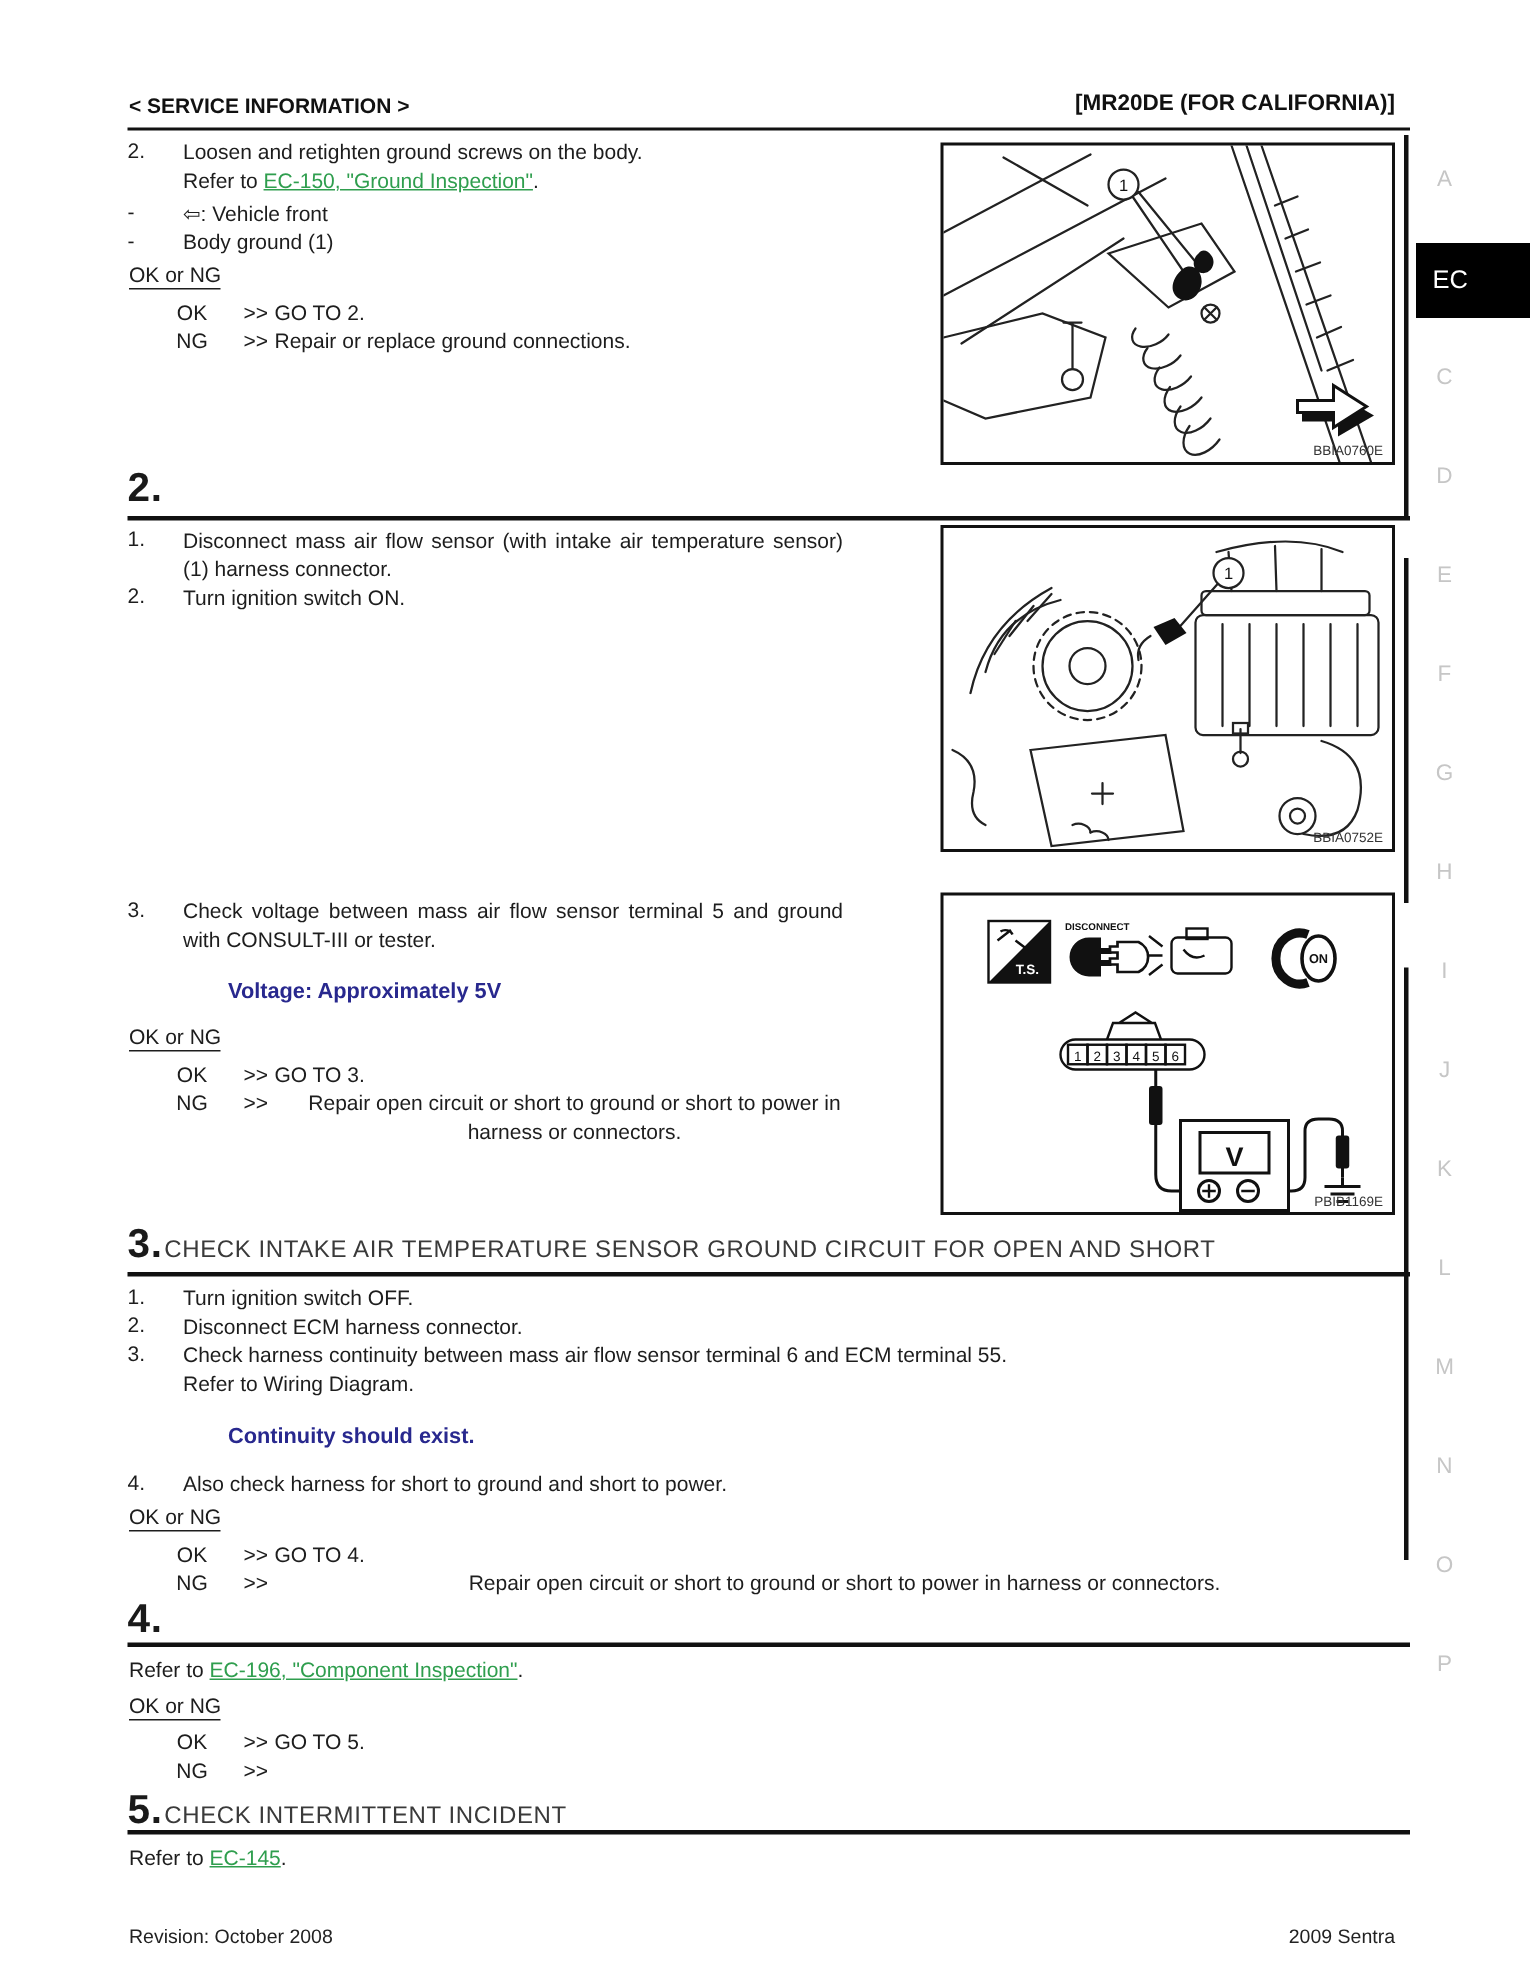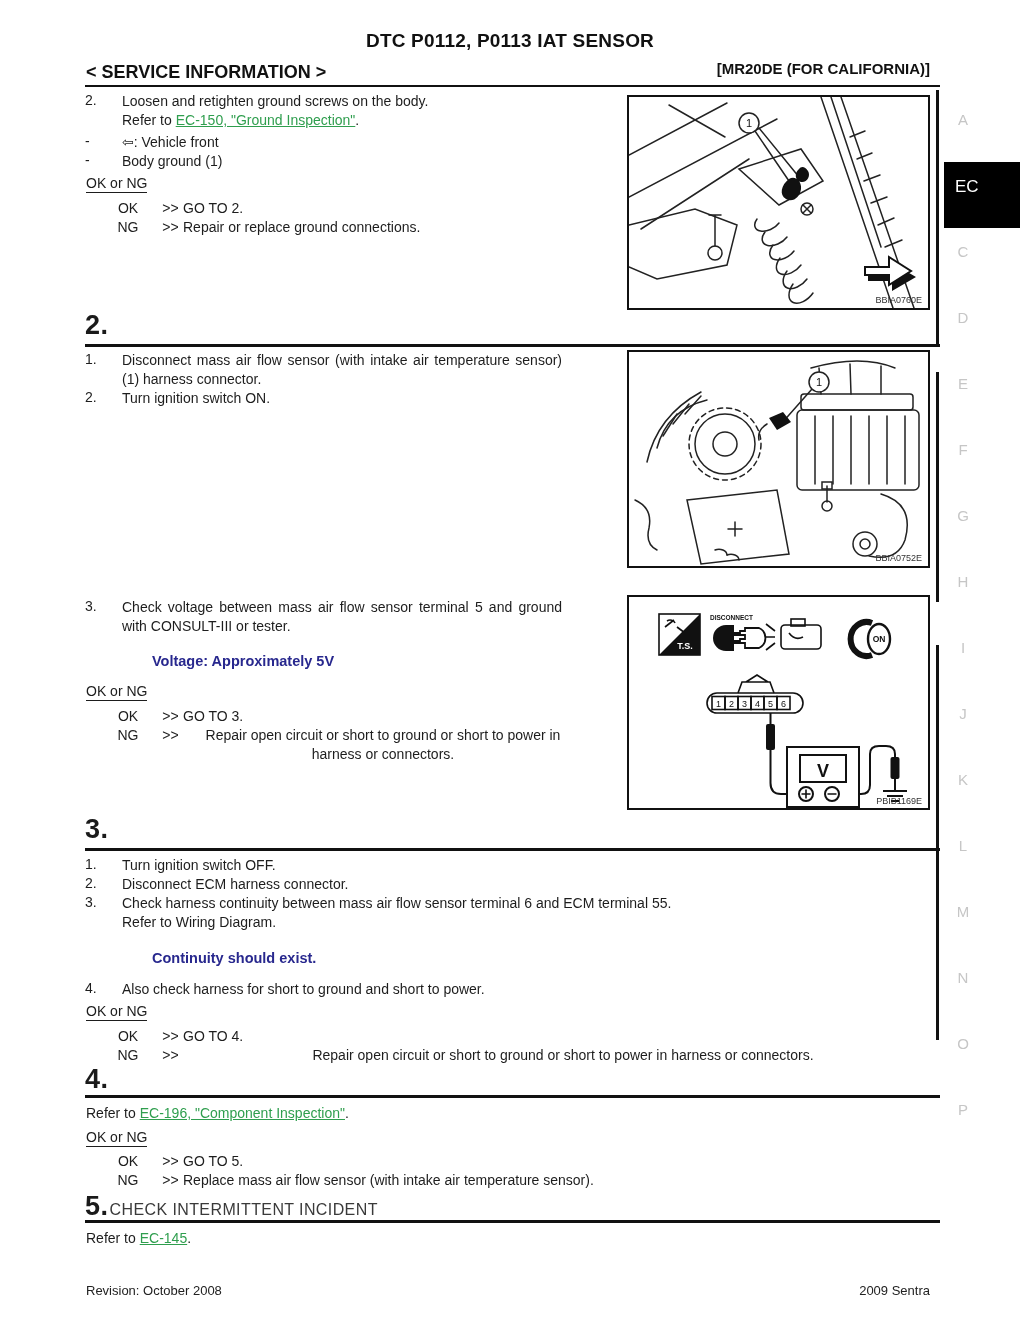--- a/index.html
+++ b/index.html
@@ -1,52 +1,51 @@
 <!DOCTYPE html>
 <html><head>
 <meta charset="utf-8">
 <style>
   html,body{margin:0;padding:0;}
   body{font-family:"Liberation Sans","DejaVu Sans",sans-serif;background:#888;}
   #page{position:relative;width:1020px;height:1320px;background:#ffffff;overflow:hidden;}
   .abs{position:absolute;}
   .body-text{font-size:14px;color:#1d1d1d;line-height:19px;}
   .page-title{top:30px;left:0;width:1020px;text-align:center;font-size:19px;font-weight:bold;color:#111;letter-spacing:.2px;}
-  .svc-label{top:62px;left:86px;font-size:18px;font-weight:bold;color:#111;}
+  .svc-label{top:62px;left:86px;font-size:14px;font-weight:bold;color:#111;}
   .variant-label{top:60px;right:90px;font-size:15px;font-weight:bold;color:#111;}
   .rule-thin{left:85px;width:855px;height:2px;background:#111;}
   .rule-thick{left:85px;width:855px;height:3px;background:#111;}
   .list-row{left:85px;display:flex;}
   .list-num{width:37px;flex:0 0 37px;font-size:14px;color:#1d1d1d;}
   .list-body{font-size:14px;color:#1d1d1d;line-height:19px;}
   .just{text-align:justify;}
   .okng-head{left:86px;font-size:14px;color:#1d1d1d;border-bottom:1.5px solid #1d1d1d;padding-bottom:1px;}
   .res-row{left:98px;display:flex;font-size:14px;color:#1d1d1d;line-height:19px;text-align:center;}
   .res-label{width:60px;flex:0 0 60px;}
   .res-chev{width:25px;flex:0 0 25px;}
   .sec-head{left:85px;display:flex;align-items:baseline;color:#1a1a1a;}
   .sec-num{font-size:27px;font-weight:600;letter-spacing:.5px;}
   .sec-title{font-size:16px;color:#3a3a3a;letter-spacing:.4px;padding-left:1px;}
   .spec-line{left:152px;font-size:14.5px;font-weight:bold;}
   .green-link{text-decoration:underline;cursor:pointer;}
   .fig-box{width:303px;border:2px solid #111;background:#fff;box-sizing:border-box;}
   .side-tab{position:absolute;left:930px;width:66px;text-align:center;font-size:15px;color:#c6c6c6;}
-  .side-tab.active{left:944px;width:76px;height:66px;background:#000;color:#fff;text-align:left;
+  .side-tab.active{left:944px;width:76px;height:50px;background:#000;color:#fff;text-align:left;
      padding-left:11px;box-sizing:border-box;font-size:17px;line-height:50px;}
   .change-bar{left:936px;width:3px;background:#111;}
   .footer-text{font-size:13px;color:#222;}
   .footer-page{top:1279px;left:0;width:1020px;text-align:center;font-size:17px;font-weight:bold;color:#111;}
   svg text{font-family:"Liberation Sans","DejaVu Sans",sans-serif;}
 </style>
 </head>
 <body>
 
 <div id="page">
 
-  <div class="abs page-title">DTC P0112, P0113 IAT SENSOR</div>
   <div class="abs svc-label">&lt; SERVICE INFORMATION &gt;</div>
   <div class="abs variant-label">[MR20DE (FOR CALIFORNIA)]</div>
   <div class="abs rule-thin" style="top:85px"></div>
 
   <div class="abs list-row" style="top:92px">
     <span class="list-num">2.</span>
     <span class="list-body" style="width:470px">Loosen and retighten ground screws on the body.</span>
   </div>
   <div class="abs body-text" style="top:111px;left:122px">
     <span>Refer to</span>
@@ -232,20 +231,21 @@
           <circle cx="203" cy="197" r="7"></circle>
       </g>
       <path d="M177,192.5 v9 M172.5,197 h9 M198.5,197 h9" stroke="#111" stroke-width="1.6"></path>
       <text x="194" y="180" font-size="18" font-weight="bold" fill="#111" text-anchor="middle">V</text>
       <text x="293" y="207" font-size="9" text-anchor="end" fill="#333">PBIB1169E</text>
     </svg>
   </div>
 
   <div class="abs sec-head" style="top:814px">
     <span class="sec-num">3.</span>
+    <span class="sec-title">CHECK INTAKE AIR TEMPERATURE SENSOR GROUND CIRCUIT FOR OPEN AND SHORT</span>
   </div>
   <div class="abs rule-thick" style="top:848px"></div>
 
   <div class="abs list-row" style="top:856px">
     <span class="list-num">1.</span>
     <span class="list-body">Turn ignition switch OFF.</span>
   </div>
   <div class="abs list-row" style="top:875px">
     <span class="list-num">2.</span>
     <span class="list-body">Disconnect ECM harness connector.</span>
@@ -282,21 +282,20 @@
   </div>
   <div class="abs okng-head" style="top:1129px">OK or NG</div>
   <div class="abs res-row" style="top:1152px">
     <span class="res-label">OK</span>
     <span class="res-chev">&gt;&gt;</span>
     <span>GO TO 5.</span>
   </div>
   <div class="abs res-row" style="top:1171px">
     <span class="res-label">NG</span>
     <span class="res-chev">&gt;&gt;</span>
-    <span>Replace mass air flow sensor (with intake air temperature sensor).</span>
   </div>
 
   <div class="abs sec-head" style="top:1191px">
     <span class="sec-num">5.</span>
     <span class="sec-title">CHECK INTERMITTENT INCIDENT</span>
   </div>
   <div class="abs rule-thick" style="top:1220px"></div>
   <div class="abs body-text" style="top:1229px;left:86px">
     <span>Refer to</span>
     <span class="green-link" style="color:#2f9e4e">EC-145</span><span>.</span>

